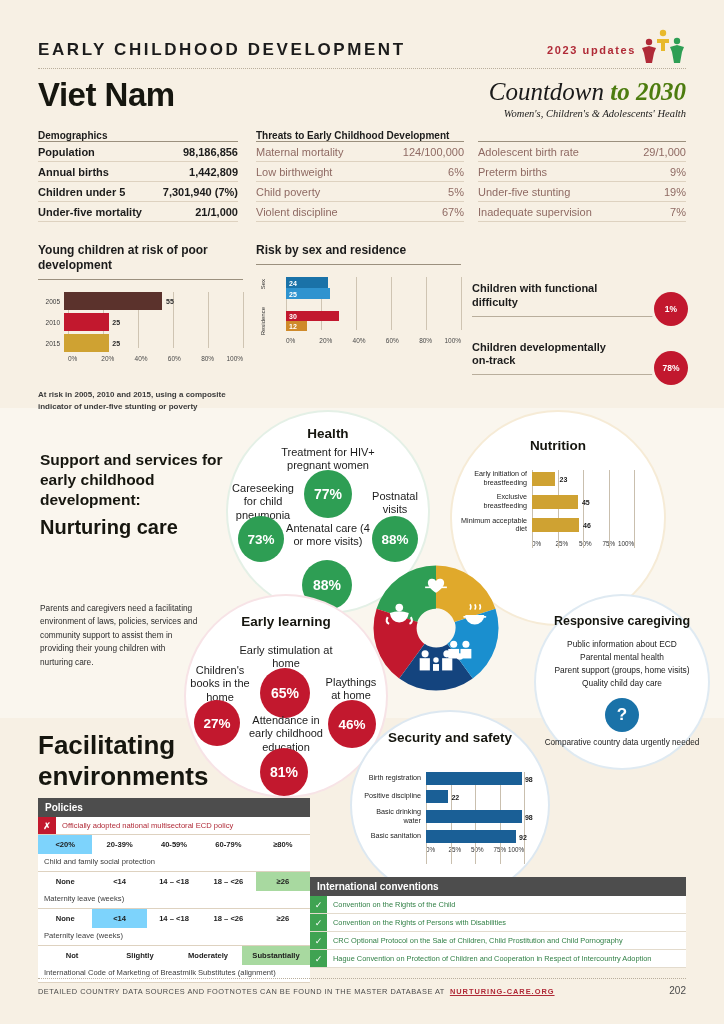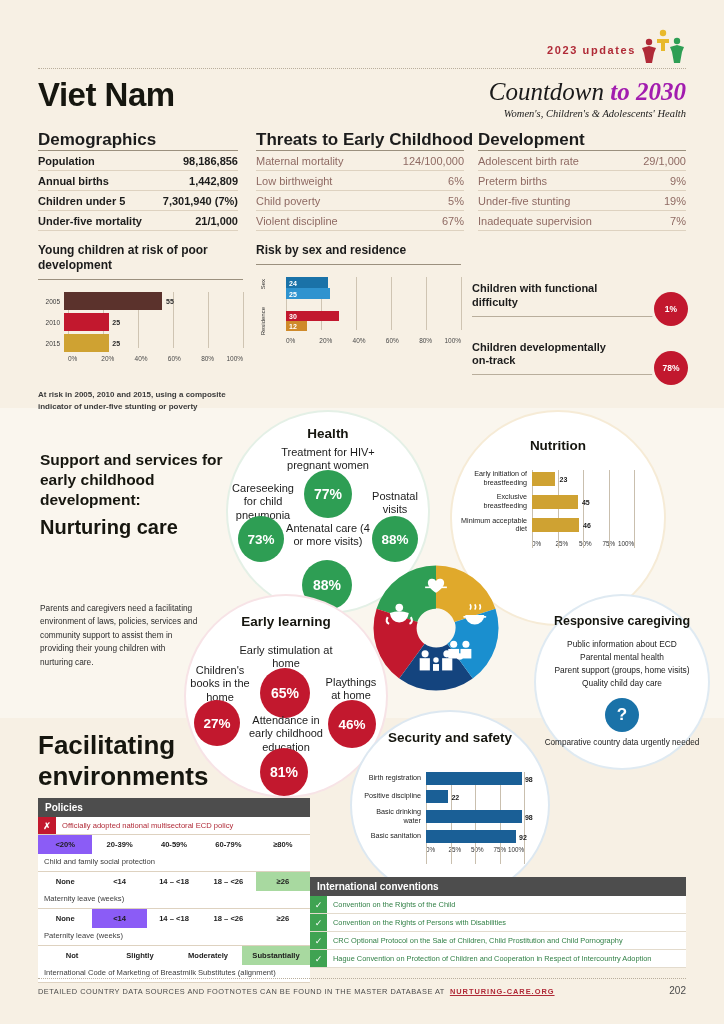--- a/index.html
+++ b/index.html
@@ -32,29 +32,29 @@
     border-top:1px dotted #b9ae9c;
   }
   .country {
     position:absolute; left:38px; top:76px;
     font-size:33px; font-weight:bold; letter-spacing:-0.5px; color:#16160f;
   }
   .cd-logo { position:absolute; right:38px; top:78px; text-align:right; }
   .cd-logo .cd-main {
     font-family:"Liberation Serif", serif; font-style:italic; font-size:25px; color:#1a1a1a;
   }
-  .cd-logo .cd-main .yr { color:#a21caf; font-weight:bold; }
+  .cd-logo .cd-main .yr { color:#4d7c0f; font-weight:bold; }
   .cd-logo .cd-sub {
     font-family:"Liberation Serif", serif; font-style:italic; font-size:10.5px; color:#1a1a1a; margin-top:2px;
   }
   .people-logo { position:absolute; right:36px; top:28px; width:52px; height:36px; }
 
   
   .sec-h {
-    font-size:17px; font-weight:bold; color:#1c1c1c;
+    font-size:10px; font-weight:bold; color:#1c1c1c;
   }
   .sec-h.threat { color:#1c1c1c; }
   .kvtable { width:100%; border-collapse:collapse; }
   .kvtable td {
     font-size:11px; padding:4px 0 3px 0; border-bottom:1px solid #ded2c0;
     white-space:nowrap;
   }
   .kvtable tr:first-child td { border-top:1px solid #9b907e; }
   .kvtable td.v { text-align:right; }
   .demo td { color:#1c1c1c; font-weight:bold; }
@@ -150,21 +150,21 @@
   
   #policies { position:absolute; left:38px; top:798px; width:272px; }
   .tbl-head {
     background:#4d4d4d; color:#fff; font-size:10px; font-weight:bold; padding:4px 7px;
   }
   .pol-flag-row { display:flex; align-items:stretch; background:#fff; border-bottom:1px solid #ded2c0; }
   .pol-flag { width:18px; background:#c2182e; color:#fff; font-size:9px; font-weight:bold; display:flex; align-items:center; justify-content:center; }
   .pol-flag-txt { flex:1; font-size:7.6px; color:#b02a37; padding:4px 6px; }
   .scale { display:flex; background:#fff; }
   .scale div { flex:1; text-align:center; font-size:7.6px; font-weight:bold; padding:5px 0; color:#1c1c1c; }
-  .scale div.hl-orange { background:#8b5cf6; }
+  .scale div.hl-orange { background:#7dd3fc; }
   .scale div.hl-green  { background:#a8d9a0; }
   .scale-cap { background:#fff; font-size:7.6px; color:#3b3b3b; padding:3px 6px 5px 6px; border-bottom:1px solid #ded2c0; }
 
   
   #conventions { position:absolute; left:310px; top:877px; width:376px; }
   .conv-row { display:flex; background:#fff; border-bottom:1px solid #e3dbcd; }
   .conv-chk { width:17px; background:#3fa352; color:#fff; font-size:9px; display:flex; align-items:center; justify-content:center; }
   .conv-txt { flex:1; font-size:7.4px; color:#2f7f44; padding:4px 6px; }
 
   
@@ -178,20 +178,21 @@
   .footer .pg { font-size:10px; color:#4a4a4a; }
 </style>
 </head>
 <body>
 
 <div class="page">
   <div class="band-top"></div>
   <div class="band-mid"></div>
   <div class="band-bottom"></div>
 
+  <div class="hdr-title">EARLY CHILDHOOD DEVELOPMENT</div>
   <div class="hdr-updates">2023 updates</div>
 
   <svg class="people-logo" viewBox="0 0 52 36">
     <g>
       <circle cx="27" cy="5" r="3.2" fill="#e8b92b"></circle>
       <path d="M21 11 h12 v4 h-4 v8 h-4 v-8 h-4z" fill="#e8b92b"></path>
       <circle cx="13" cy="14" r="3.2" fill="#b02a37"></circle>
       <path d="M6 20 l7-2 l7 2 l-2 5 l-2 10 h-6 l-2-10z" fill="#b02a37"></path>
       <circle cx="41" cy="13" r="3.2" fill="#2e9e54"></circle>
       <path d="M34 19 l7-2 l7 2 l-2 5 l-2 11 h-6 l-2-11z" fill="#2e9e54"></path>

